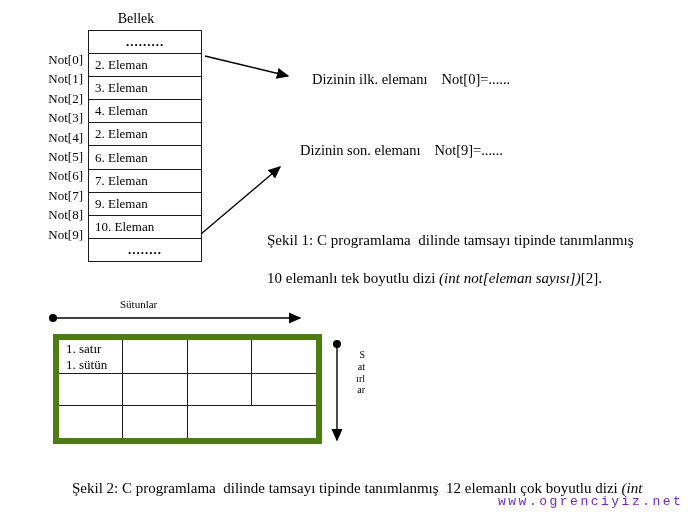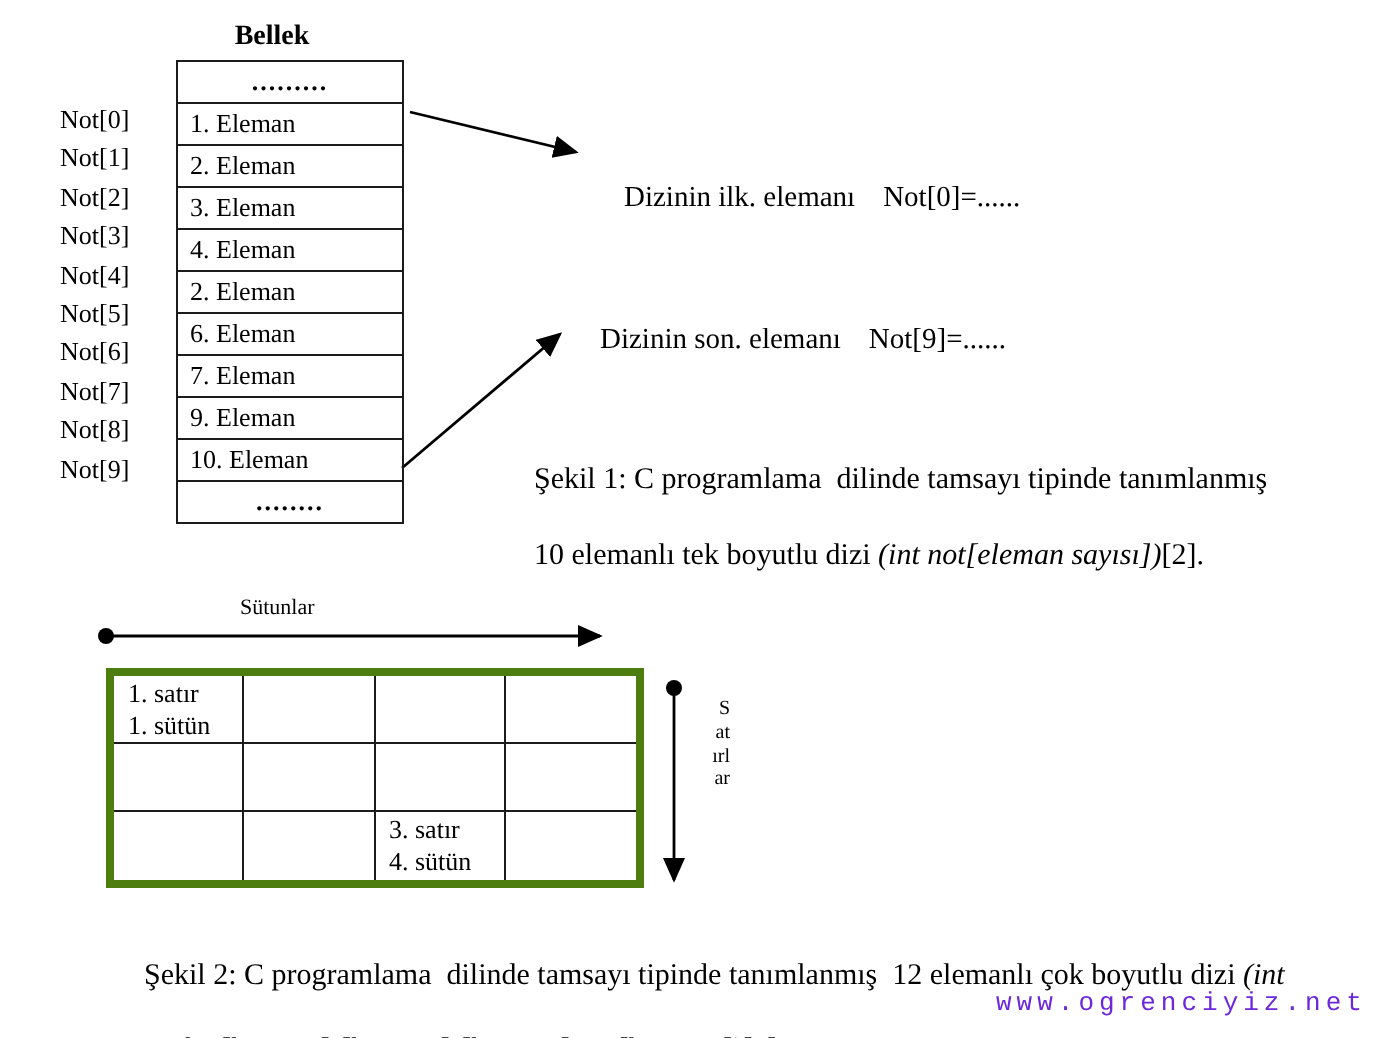--- a/index.html
+++ b/index.html
@@ -4,43 +4,43 @@
 <style>
   html,body{margin:0;padding:0;background:#ffffff;}
   .canvas{
     position:relative;width:690px;height:519px;background:#ffffff;
     font-family:"Liberation Serif", serif;color:#000000;overflow:hidden;
   }
   .overlay{position:absolute;left:0;top:0;pointer-events:none;}
 
   
   .bellek-title{position:absolute;left:86px;top:11px;width:100px;text-align:center;
-    font-weight:bold;font-size:14px;}
+    font-weight:normal;font-size:14px;}
   .mem-table{position:absolute;left:88px;top:30px;width:114px;height:232px;
     border:1px solid #1b1b1b;display:flex;flex-direction:column;box-sizing:border-box;}
   .mem-row{flex:1;display:flex;align-items:center;padding-left:6px;
     font-size:13px;border-bottom:1px solid #1b1b1b;box-sizing:border-box;}
   .mem-row:last-child{border-bottom:none;}
   .mem-row.dots{justify-content:center;padding-left:0;font-weight:bold;letter-spacing:1px;}
   .not-labels{position:absolute;left:30px;top:50px;width:53px;}
-  .not-label{height:19.4px;line-height:19.4px;font-size:13px;}
+  .not-label{height:19.4px;line-height:19.4px;text-align:right;font-size:13px;}
 
-  .annotation{position:absolute;font-size:14.5px;white-space:nowrap;margin-top:20px;}
+  .annotation{position:absolute;font-size:14.5px;white-space:nowrap;}
   .ann-1{left:312px;top:71px;}
   .ann-2{left:300px;top:142px;}
   .annotation .ann-value{margin-left:14px;}
 
   .caption{position:absolute;font-size:15px;line-height:19px;white-space:pre-wrap;}
   .caption-1{left:252px;top:212px;width:436px;}
   .caption-2{left:57px;top:460px;width:640px;line-height:18.5px;}
 
   
   .sutunlar-label{position:absolute;left:120px;top:298px;font-size:11px;}
   .grid2d{position:absolute;left:53px;top:334px;width:269px;height:110px;
-    border:4px solid #4d7c0f;box-sizing:border-box;display:grid;
+    border:6px solid #4d7c0f;box-sizing:border-box;display:grid;
     grid-template-columns:repeat(4,1fr);grid-template-rows:repeat(3,1fr);}
   .grid-cell{border-right:1px solid #1b1b1b;border-bottom:1px solid #1b1b1b;
     padding:1px 0 0 7px;font-size:13px;line-height:16px;box-sizing:border-box;}
   .grid-cell:nth-child(4n){border-right:none;}
   .grid-cell:nth-child(n+9){border-bottom:none;}
   .grid-line{display:block;}
   .satirlar-label{position:absolute;left:356px;top:349px;width:9px;
     font-size:10px;line-height:11.8px;word-break:break-all;text-align:right;}
 
   .watermark{position:absolute;left:498px;top:494px;
@@ -78,21 +78,20 @@
     <div class="not-label">Not[4]</div>
     <div class="not-label">Not[5]</div>
     <div class="not-label">Not[6]</div>
     <div class="not-label">Not[7]</div>
     <div class="not-label">Not[8]</div>
     <div class="not-label">Not[9]</div>
   </div>
 
   <div class="mem-table">
     <div class="mem-row dots">.........</div>
-    <div class="mem-row">1. Eleman</div>
     <div class="mem-row">2. Eleman</div>
     <div class="mem-row">3. Eleman</div>
     <div class="mem-row">4. Eleman</div>
     <div class="mem-row">2. Eleman</div>
     <div class="mem-row">6. Eleman</div>
     <div class="mem-row">7. Eleman</div>
     <div class="mem-row">9. Eleman</div>
     <div class="mem-row">10. Eleman</div>
     <div class="mem-row dots">........</div>
   </div>
@@ -145,24 +144,20 @@
       <span class="grid-line"></span>
     </div>
     <div class="grid-cell">
       <span class="grid-line"></span>
       <span class="grid-line"></span>
     </div>
     <div class="grid-cell">
       <span class="grid-line"></span>
       <span class="grid-line"></span>
     </div>
-    <div class="grid-cell">
-      <span class="grid-line">3. satır</span>
-      <span class="grid-line">4. sütün</span>
-    </div>
   </div>
 
   <div class="satirlar-label">Satırlar</div>
 
   <div class="caption caption-2">
     <span class="b">Şekil 2:</span><span> C programlama  dilinde tamsayı tipinde tanımlanmış  12 elemanlı çok boyutlu dizi </span><span class="i">(int</span><br>
     <span class="i">notlar[boyut 1] [boyut 2] [boyut 3]..... [boyut N])</span><span>[2].</span>
   </div>
 
   <div class="watermark">www.ogrenciyiz.net</div>

